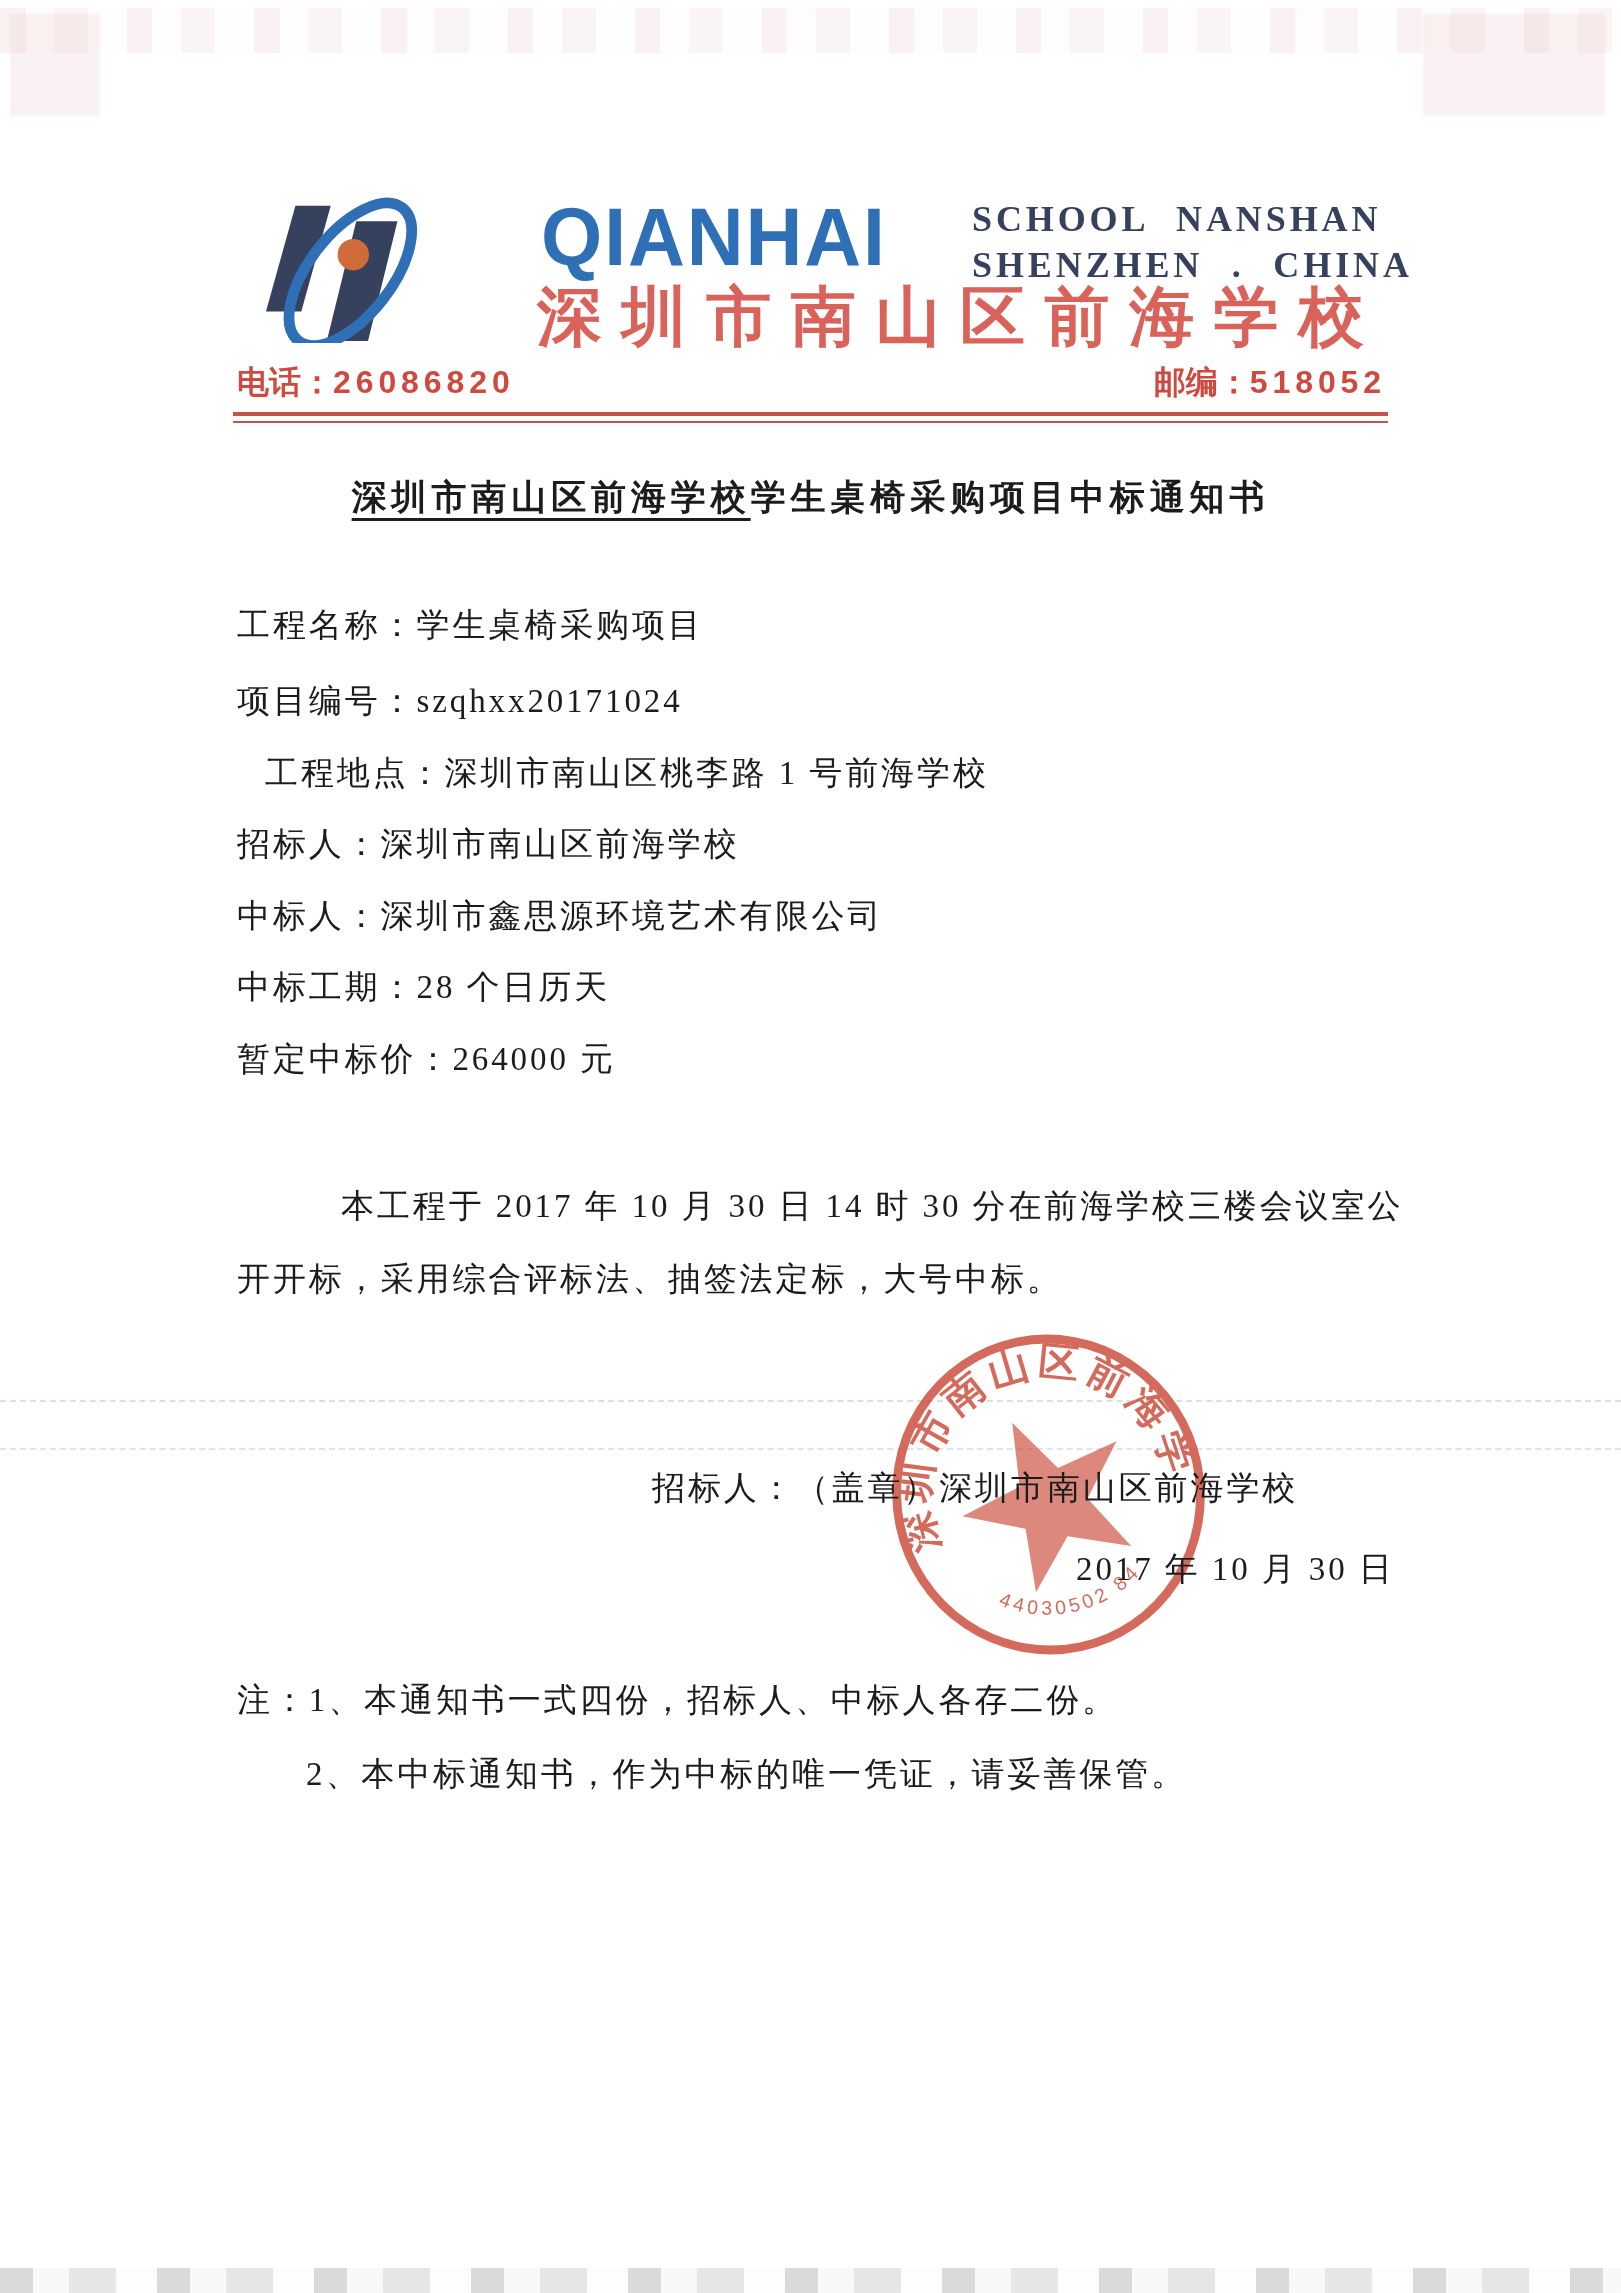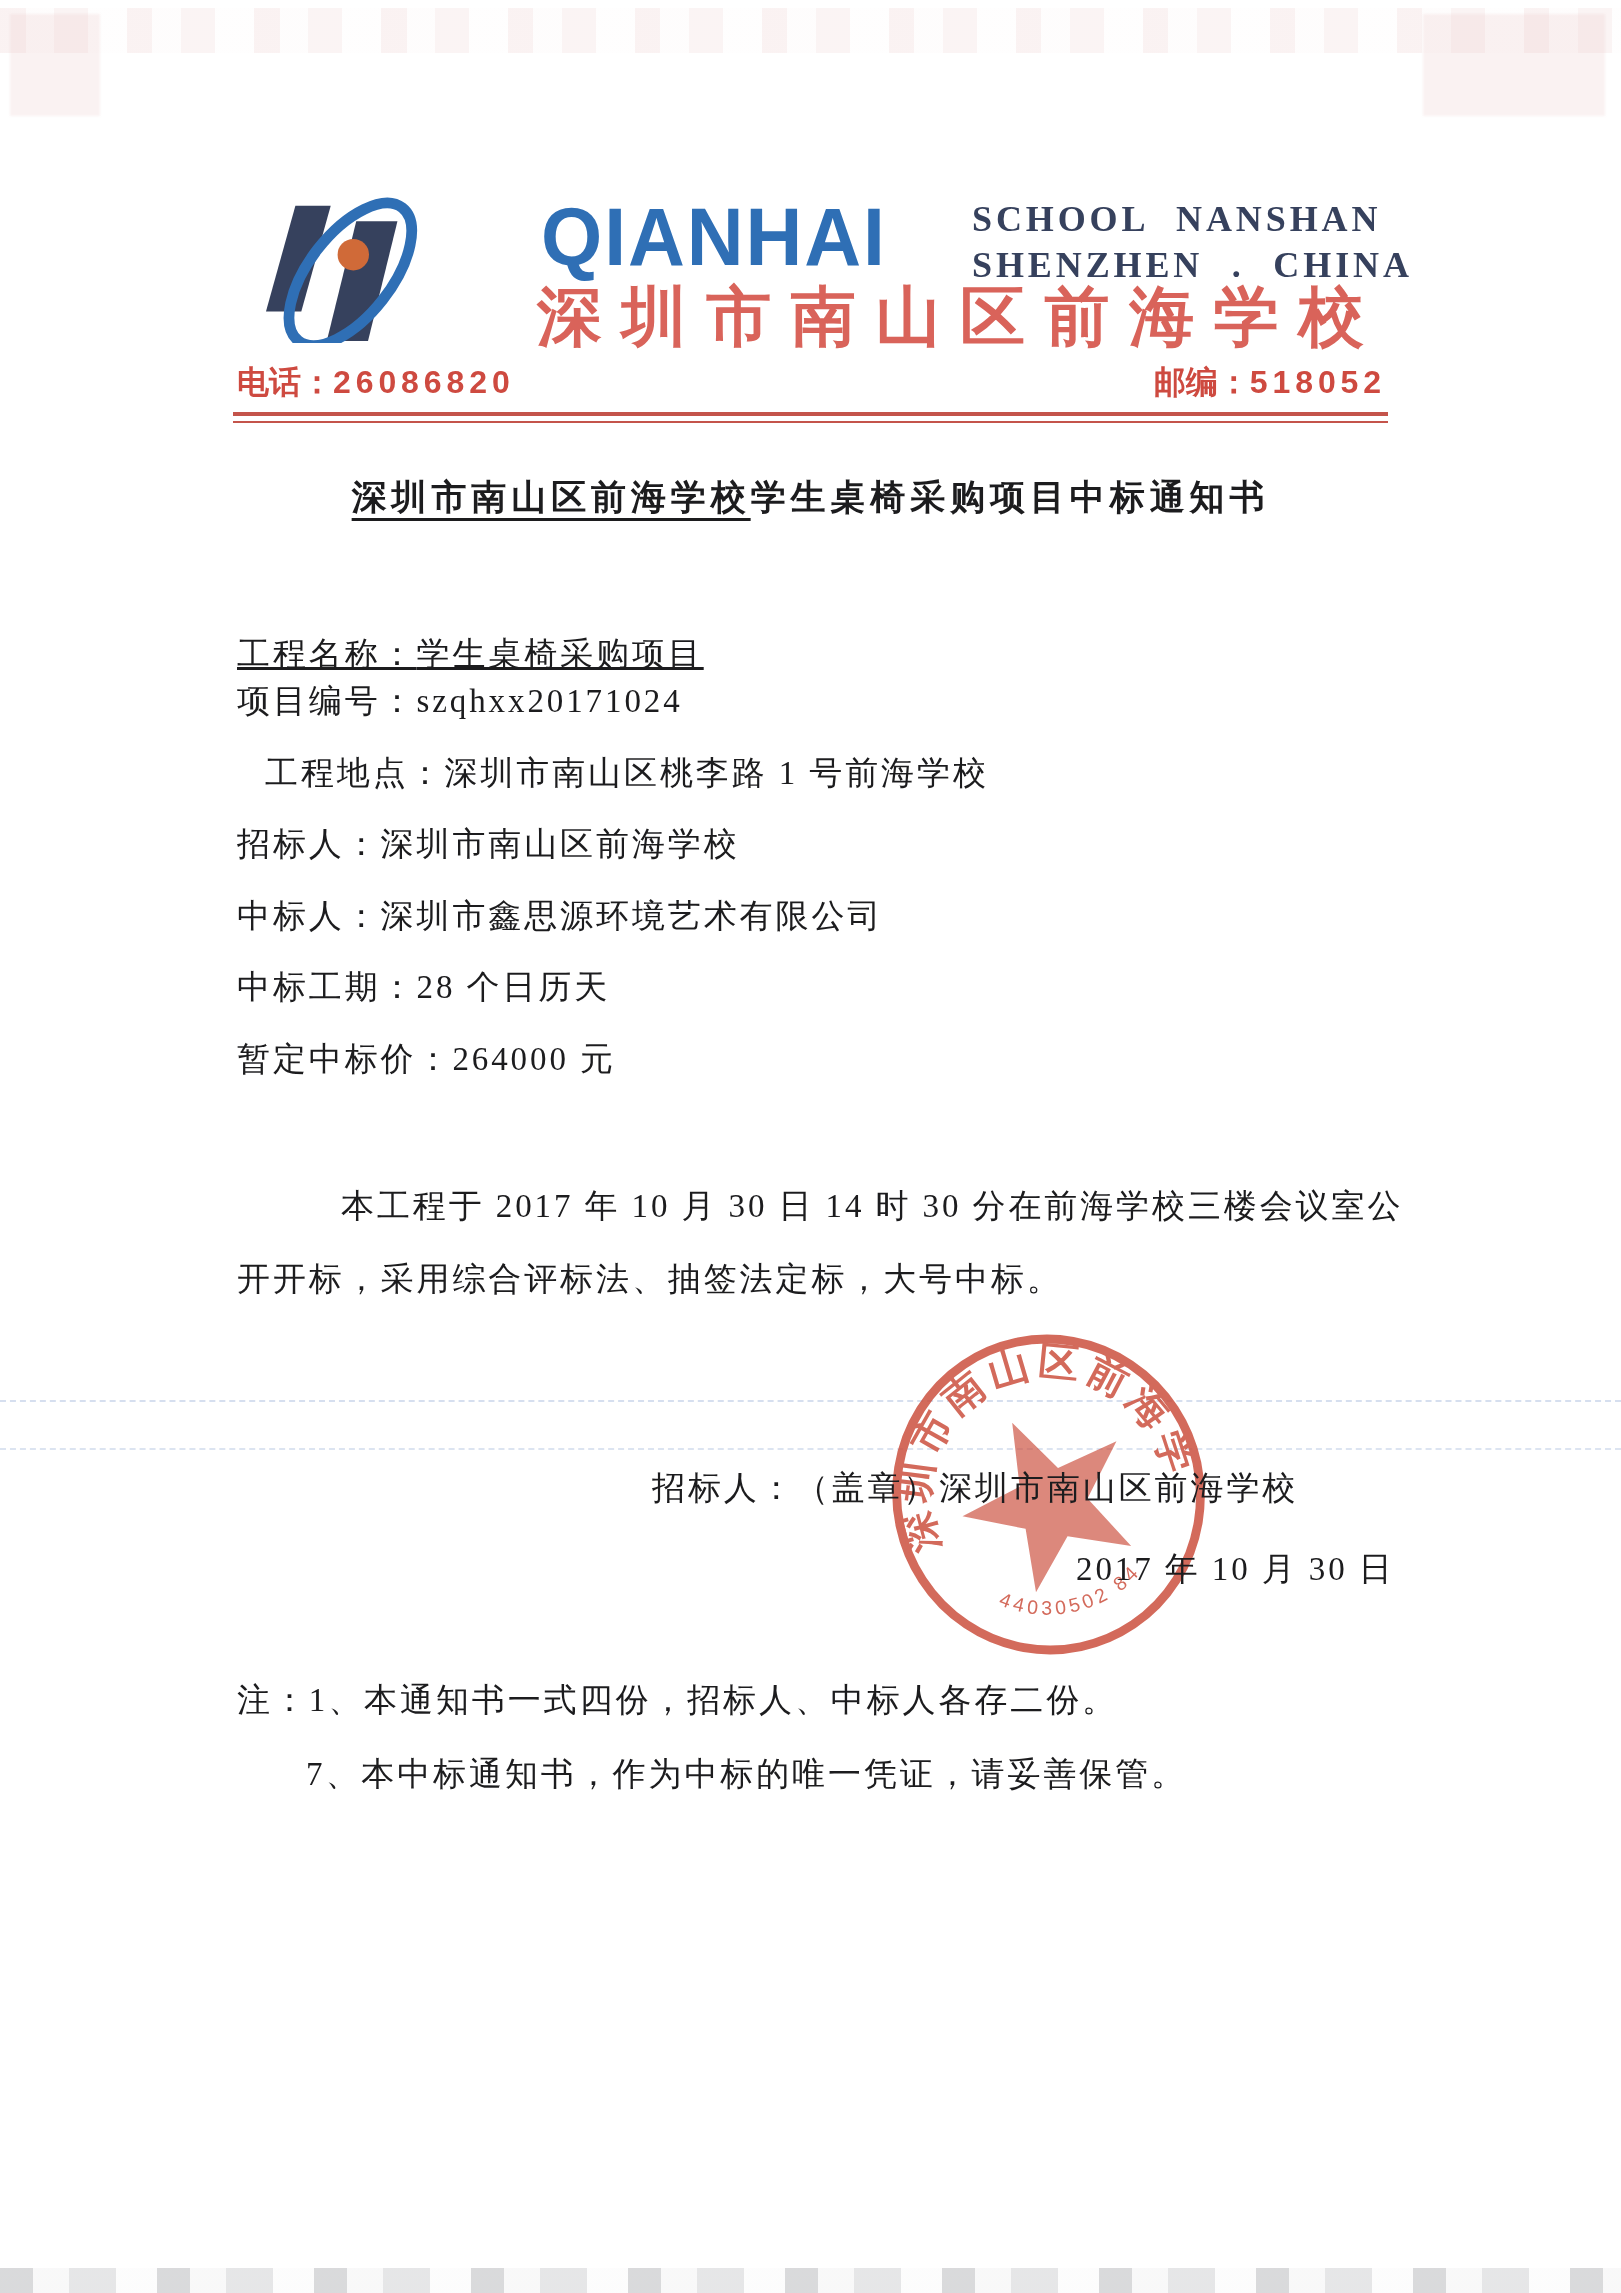--- a/index.html
+++ b/index.html
@@ -115,31 +115,31 @@
     <path id="codePath" d="M 88,262 A 128,128 0 0 0 242,262" fill="none"></path>
     <text font-size="20" fill="#ca4a38" letter-spacing="4" font-family="'Liberation Sans','DejaVu Sans',sans-serif">
       <textPath href="#codePath" startOffset="4">44030502 842</textPath>
     </text>
   </svg>
 
   <div class="doc-title">
     <span class="u">深圳市南山区前海学校</span><span>学生桌椅采购项目中标通知书</span>
   </div>
 
-  <div class="line" style="left:237px;top:632px;text-decoration:underline;"><span>工程名称：</span><span>学生桌椅采购项目</span></div>
+  <div class="line" style="left:237px;top:603px;"><span>工程名称：</span><span>学生桌椅采购项目</span></div>
   <div class="line" style="left:237px;top:679px;"><span>项目编号：</span><span>szqhxx20171024</span></div>
   <div class="line" style="left:237px;top:751px;margin-left:28px;"><span>工程地点：</span><span>深圳市南山区桃李路 1 号前海学校</span></div>
   <div class="line" style="left:237px;top:822px;"><span>招标人：</span><span>深圳市南山区前海学校</span></div>
   <div class="line" style="left:237px;top:894px;"><span>中标人：</span><span>深圳市鑫思源环境艺术有限公司</span></div>
   <div class="line" style="left:237px;top:965px;"><span>中标工期：</span><span>28 个日历天</span></div>
   <div class="line" style="left:237px;top:1037px;"><span>暂定中标价：</span><span>264000 元</span></div>
 
   <div class="line" style="left:341px;top:1184px;">本工程于 2017 年 10 月 30 日 14 时 30 分在前海学校三楼会议室公</div>
   <div class="line" style="left:237px;top:1257px;">开开标，采用综合评标法、抽签法定标，大号中标。</div>
 
   <div class="line" style="left:652px;top:1466px;">招标人：（盖章）深圳市南山区前海学校</div>
   <div class="line" style="left:1076px;top:1547px;">2017 年 10 月 30 日</div>
 
   <div class="line" style="left:237px;top:1678px;">注：1、本通知书一式四份，招标人、中标人各存二份。</div>
-  <div class="line" style="left:306px;top:1752px;">7、本中标通知书，作为中标的唯一凭证，请妥善保管。</div>
+  <div class="line" style="left:306px;top:1752px;">2、本中标通知书，作为中标的唯一凭证，请妥善保管。</div>
 
 </div>
 
 
 </body></html>

